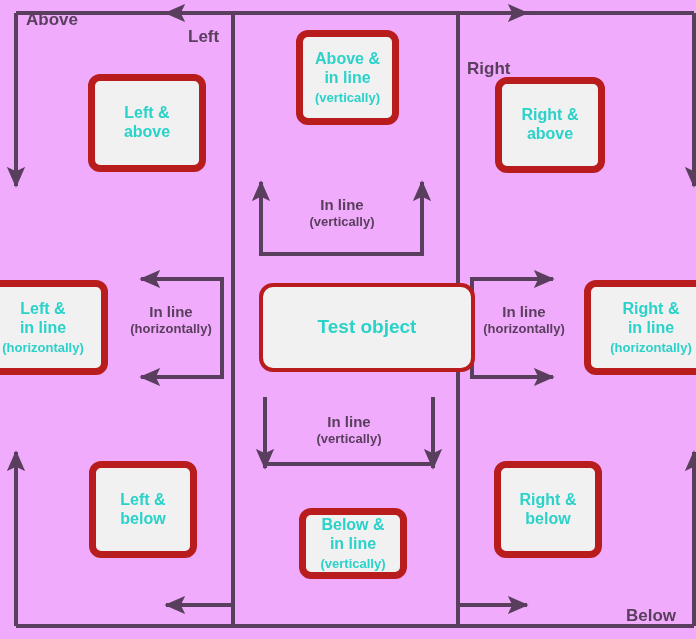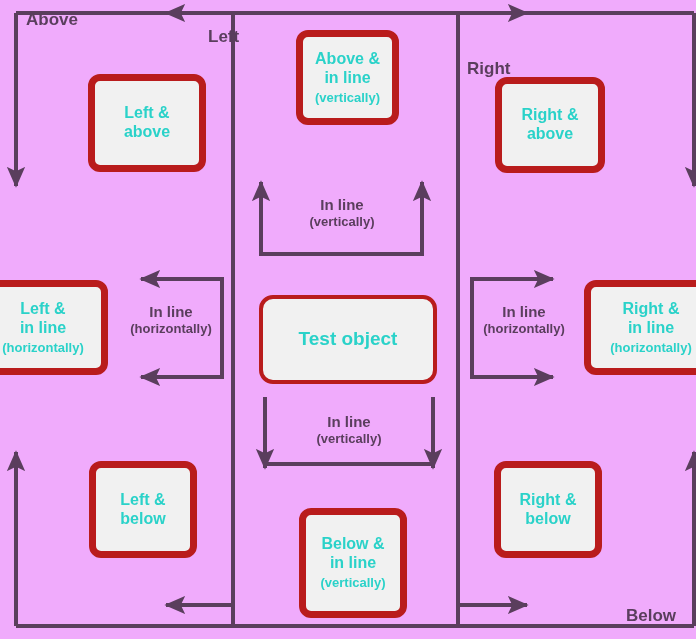--- a/index.html
+++ b/index.html
@@ -124,21 +124,21 @@
       <path d="M 539 377 L 553 377" marker-end="url(#arrow-end)"></path>
 
       <path d="M 265 397 L 265 464 L 433 464 L 433 397"></path>
       <path d="M 265 454 L 265 468" marker-end="url(#arrow-end)"></path>
       <path d="M 433 454 L 433 468" marker-end="url(#arrow-end)"></path>
     </g>
   </svg>
 
   <div class="axis-label" style="left:26px; top:10px;">Above</div>
 
-  <div class="axis-label" style="left:208px; top:27px;">Left</div>
+  <div class="axis-label" style="left:188px; top:27px;">Left</div>
 
   <div class="axis-label" style="left:467px; top:27px;margin-top:32px;">Right</div>
 
   <div class="axis-label" style="left:626px; top:606px;">Below</div>
 
   <div class="caption" style="left:261px; top:196px; width:162px;">
     <span class="main">In line</span>
     <span class="sub">(vertically)</span>
   </div>
 
@@ -172,36 +172,36 @@
     <span class="line main">Right &amp;</span>
     <span class="line main">above</span>
   </div>
 
   <div class="node-box" style="left:-22px; top:280px; width:130px; height:95px;">
     <span class="line main">Left &amp;</span>
     <span class="line main">in line</span>
     <span class="line sub">(horizontally)</span>
   </div>
 
-  <div class="node-box center" style="left:259px; top:295px; width:178px; height:89px;">
+  <div class="node-box center" style="left:259px; top:283px; width:216px; height:89px;">
     <span class="line main">Test object</span>
   </div>
 
   <div class="node-box" style="left:584px; top:280px; width:134px; height:95px;">
     <span class="line main">Right &amp;</span>
     <span class="line main">in line</span>
     <span class="line sub">(horizontally)</span>
   </div>
 
   <div class="node-box" style="left:89px; top:461px; width:108px; height:97px;">
     <span class="line main">Left &amp;</span>
     <span class="line main">below</span>
   </div>
 
-  <div class="node-box" style="left:299px; top:508px; width:108px; height:110px;">
+  <div class="node-box" style="left:299px; top:508px; width:108px; height:71px;">
     <span class="line main">Below &amp;</span>
     <span class="line main">in line</span>
     <span class="line sub">(vertically)</span>
   </div>
 
   <div class="node-box" style="left:494px; top:461px; width:108px; height:97px;">
     <span class="line main">Right &amp;</span>
     <span class="line main">below</span>
   </div>
 

